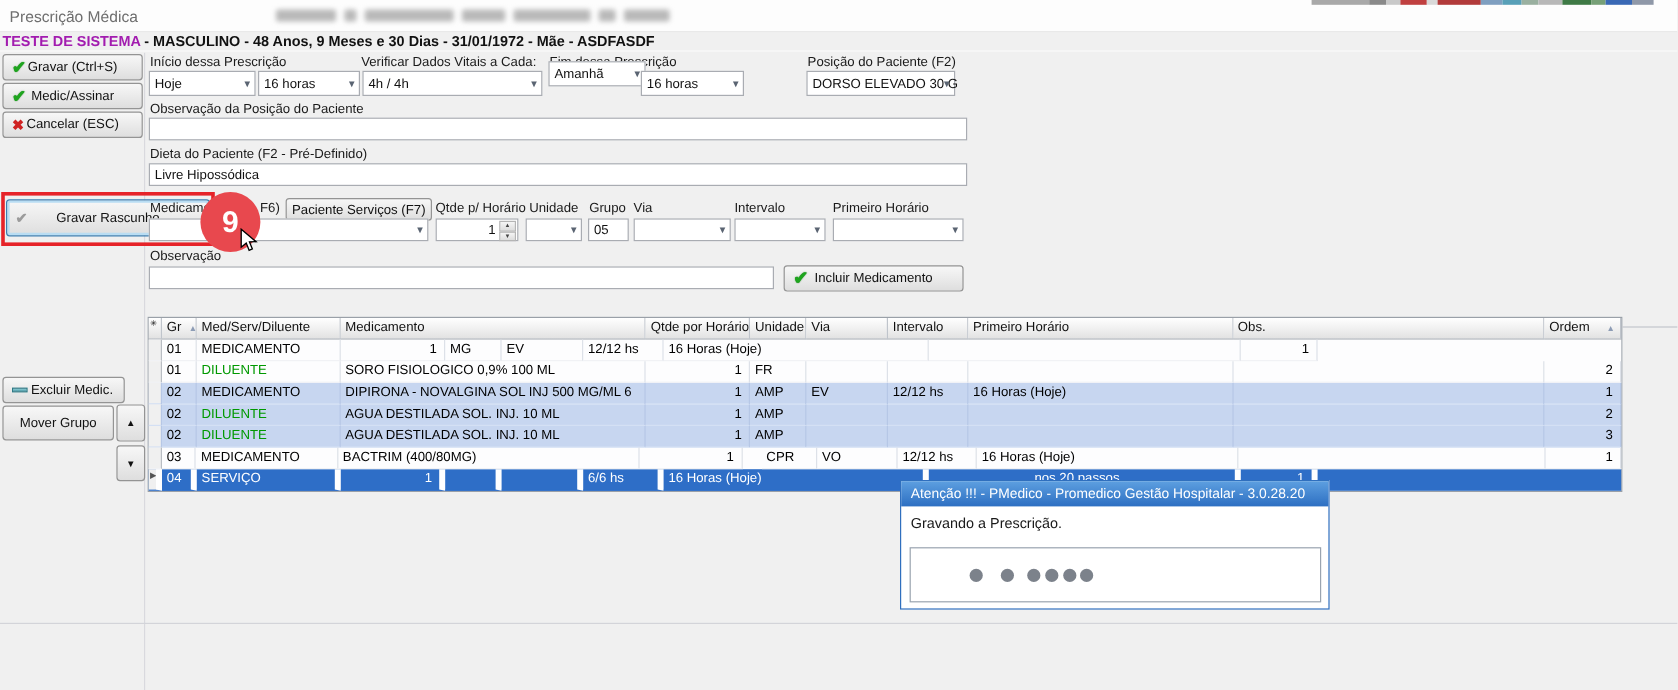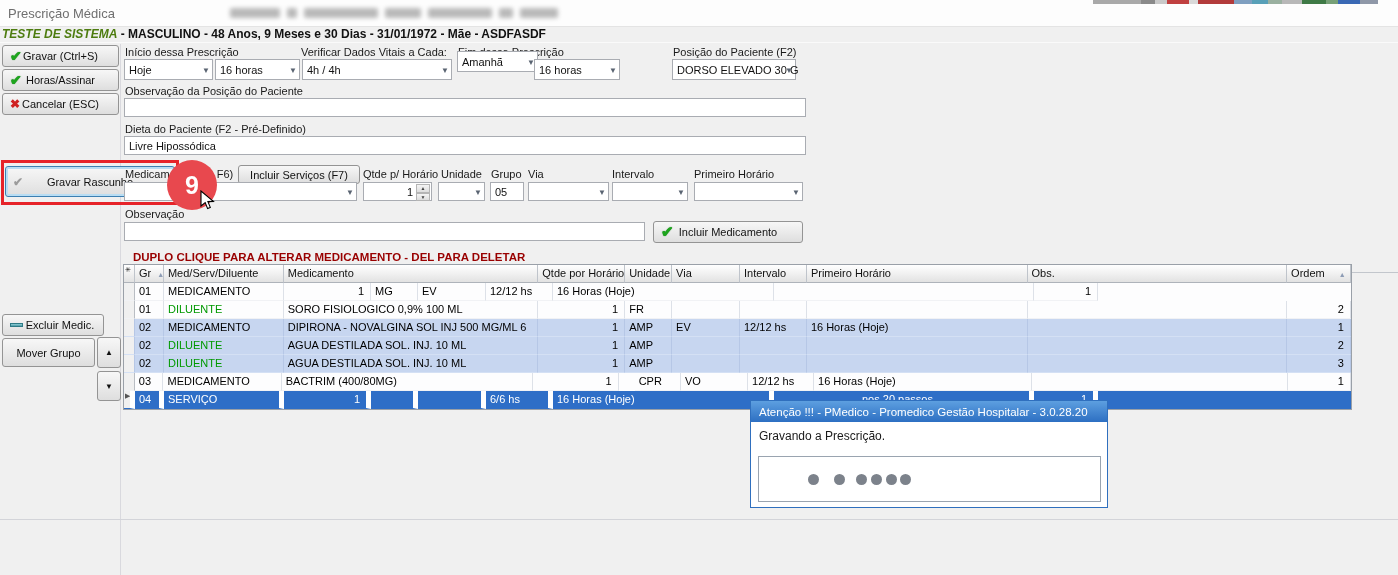--- a/index.html
+++ b/index.html
@@ -11,21 +11,21 @@
 
   
   .titlebar { left:0; top:0; width:1398px; height:27px; background:#fdfdfd; border-bottom:1px solid #e4e4e4; }
   .tab-title { left:8px; top:6px; font-size:13px; color:#6f6f6f; }
   .redacted { top:7px; height:12px; display:flex; gap:7px; filter:blur(2px); }
   .redacted i { display:block; height:10px; margin-top:1px; background:#b9b9b9; border-radius:2px; }
   .sliver { top:0; height:4px; }
 
   
   .patientbar { left:0; top:27px; width:1398px; height:16px; background:#f0f0f0; border-bottom:1px solid #fafafa; font-size:12px; font-weight:bold; white-space:nowrap; padding-left:2px; line-height:15px; }
-  .patient-name { color:#4d7c0f;font-style:italic; }
+  .patient-name { color:#a21caf; }
   .patient-info { color:#111; }
 
   .vsep { left:120px; top:44px; width:1px; height:531px; background:#d9d9de; }
   .hline1 { left:1352px; top:272px; width:46px; height:1px; background:#c2c6cc; }
   .hline2 { left:0; top:519px; width:1398px; height:1px; background:#d3d4d9; }
 
   
   .lbl { font-size:11px; color:#1a1a1a; white-space:nowrap;text-align:center; }
   .btn { background:linear-gradient(#f7f7f7,#ececec 45%,#dedede); border:1px solid #949494; border-radius:3px;
          font-size:11px; color:#111; display:flex; align-items:center; justify-content:center; white-space:nowrap; }
@@ -103,21 +103,21 @@
   <div class="abs vsep"></div>
   <div class="abs hline1"></div>
   <div class="abs hline2"></div>
 
   <div class="abs btn" style="left:2px;top:45px;width:117px;height:22px;">
     <span class="bicon check-green">✔</span>
     <span>Gravar (Ctrl+S)</span>
   </div>
   <div class="abs btn" style="left:2px;top:69px;width:117px;height:22px;">
     <span class="bicon check-green">✔</span>
-    <span>Horas/Assinar</span>
+    <span>Medic/Assinar</span>
   </div>
   <div class="abs btn" style="left:2px;top:93px;width:117px;height:22px;">
     <span class="bicon x-red">✖</span>
     <span>Cancelar (ESC)</span>
   </div>
 
   <div class="abs btn btn-focus" style="left:5px;top:166px;width:170px;height:31px;">
     <span class="bicon check-gray">✔</span>
     <span>Gravar Rascunho</span>
   </div>
@@ -176,21 +176,21 @@
       <span></span>
     </div>
 
   <div class="abs lbl" style="left:125px;top:123px;">Dieta do Paciente (F2 - Pré-Definido)</div>
   <div class="abs inputbox" style="left:124px;top:136px;width:682px;height:19px;">
       <span>Livre Hipossódica</span>
     </div>
 
   <div class="abs lbl" style="left:125px;top:168px;">Medicamento (F2, F6)</div>
   <div class="abs btn" style="left:238px;top:165px;width:122px;height:19px;">
-      <span>Incluir Serviços (F7)</span>
+      <span>Paciente Serviços (F7)</span>
     </div>
   <div class="abs lbl" style="left:363px;top:168px;">Qtde p/ Horário</div>
   <div class="abs lbl" style="left:441px;top:168px;">Unidade</div>
   <div class="abs lbl" style="left:491px;top:168px;">Grupo</div>
   <div class="abs lbl" style="left:528px;top:168px;">Via</div>
   <div class="abs lbl" style="left:612px;top:168px;">Intervalo</div>
   <div class="abs lbl" style="left:694px;top:168px;">Primeiro Horário</div>
 
   <div class="abs combo" style="left:124px;top:182px;width:233px;height:19px;">
       <span></span>
@@ -225,21 +225,20 @@
 
   <div class="abs lbl" style="left:125px;top:208px;">Observação</div>
   <div class="abs inputbox" style="left:124px;top:222px;width:521px;height:19px;">
       <span></span>
     </div>
   <div class="abs btn" style="left:653px;top:221px;width:150px;height:22px;">
     <span class="bicon check-green" style="font-size:15px;">✔</span>
     <span>Incluir Medicamento</span>
   </div>
 
-  <div class="abs grid-hint">DUPLO CLIQUE PARA ALTERAR MEDICAMENTO - DEL PARA DELETAR</div>
 
   <div class="abs grid" id="medGrid">
       <div class="grow ghead">
         <div class="gcell gind">✳</div>
         <div class="gcell" style="width: 29px;">Gr<span class="sortarr">▲</span></div>
         <div class="gcell" style="width: 120px;">Med/Serv/Diluente</div>
         <div class="gcell" style="width: 255px;">Medicamento</div>
         <div class="gcell" style="width: 87px;">Qtde por Horário</div>
         <div class="gcell" style="width: 47px;">Unidade</div>
         <div class="gcell" style="width: 68px;">Via</div>

